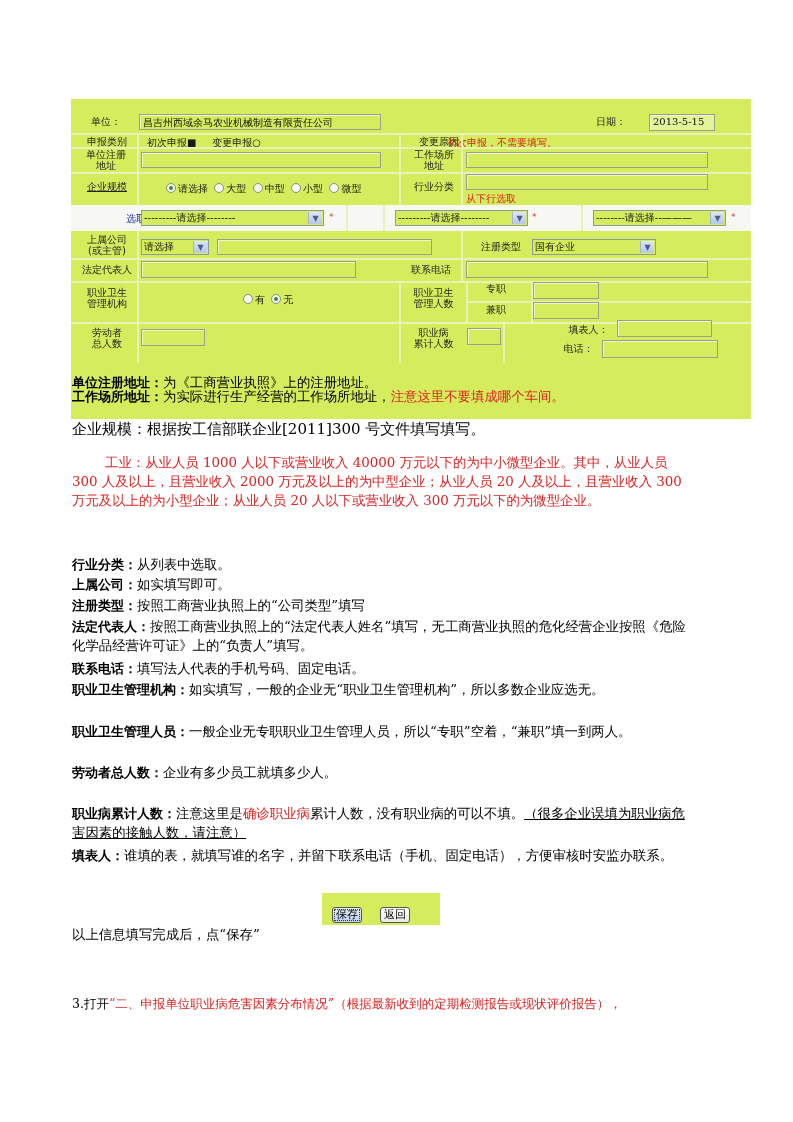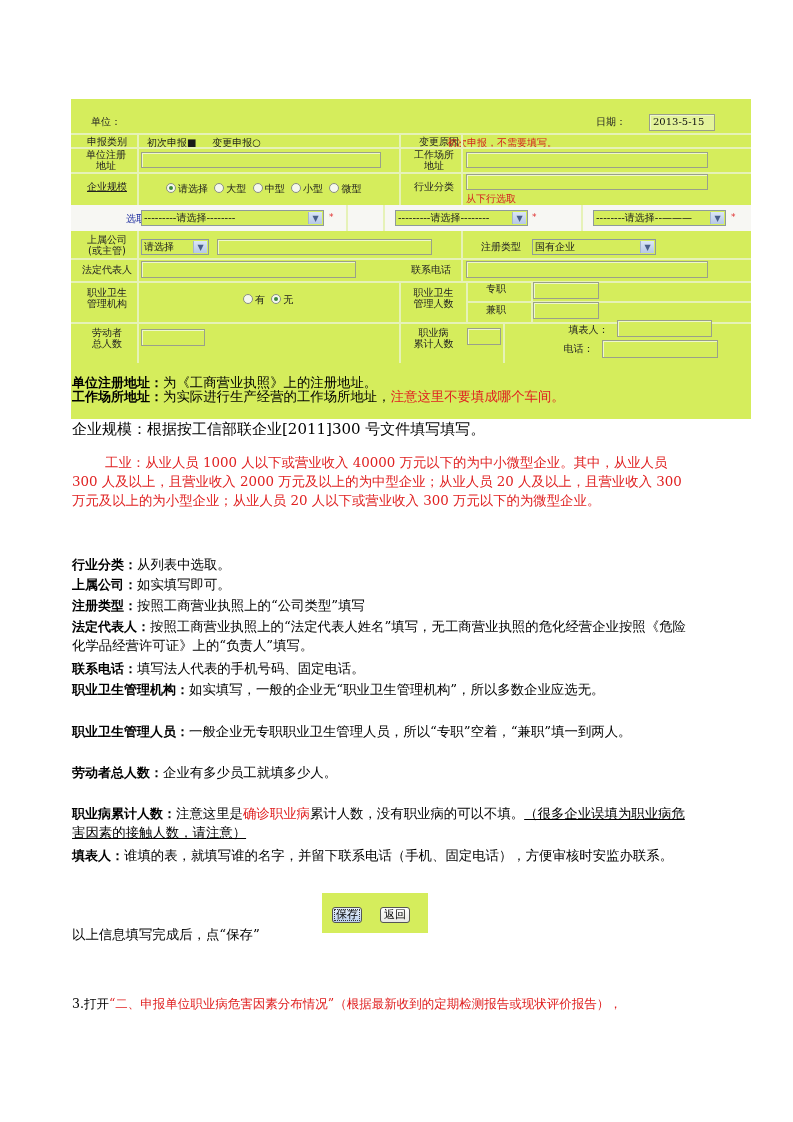--- a/index.html
+++ b/index.html
@@ -31,32 +31,35 @@
   .star { position: absolute; color: #e03030; font-size: 9px; }
   .blue-lbl { position: absolute; color: #1f2fa0; font-size: 10px; margin-left: 46px; }
 
   
   .p { position: absolute; left: 72px; width: 620px; font-size: 13.4px; line-height: 19px; }
   .b { font-weight: bold; font-family: "DejaVu Sans", "Liberation Sans", sans-serif; font-size: 13px; }
   .red { color: #e02020; }
   .u { text-decoration: underline; }
   .big { font-size: 15px; }
 
-  .btnpanel { position: absolute; left: 322px; top: 893px; width: 106px; height: 40px; background: #d5ed5c; }
+  .btnpanel { position: absolute; left: 322px; top: 893px; width: 106px; height: 32px; background: #d5ed5c; padding-left: 12px; }
   .btn { position: absolute; top: 14px; height: 16px; padding: 0 3px; font-size: 11px; line-height: 14px;
          background: linear-gradient(#ffffff, #e8e8e4); border: 1px solid #555; border-radius: 3px;
          box-sizing: border-box; font-family: "DejaVu Sans", "Liberation Sans", sans-serif; }
   .btn.focus { background: linear-gradient(#e7f0fb, #bcd1ee); outline: 1px dotted #333; outline-offset: -3px; }
 </style>
 </head>
 <body>
 
 <div class="form">
 
   <div class="lbl" style="left:10px;top:17px;width:50px;">单位：</div>
+  <div class="inp" style="left:68px;top:15px;width:242px;height:16px;">
+    <span class="inp-val">昌吉州西域余马农业机械制造有限责任公司</span>
+  </div>
   <div class="lbl" style="left:520px;top:17px;width:40px;">日期：</div>
   <div class="inp" style="left:578px;top:15px;width:66px;height:17px;background:#e3f39a;">
     <span class="inp-val" style="font-family:'DejaVu Serif',serif;">2013-5-15</span>
   </div>
 
   <div class="hline" style="left:0;top:34px;width:680px;"></div>
 
   <div class="lbl" style="left:8px;top:37px;width:56px;">申报类别</div>
   <div class="abs" style="left:76px;top:37px;font-size:10px;white-space:nowrap;">
     <span><span>初次申报</span>■</span>

